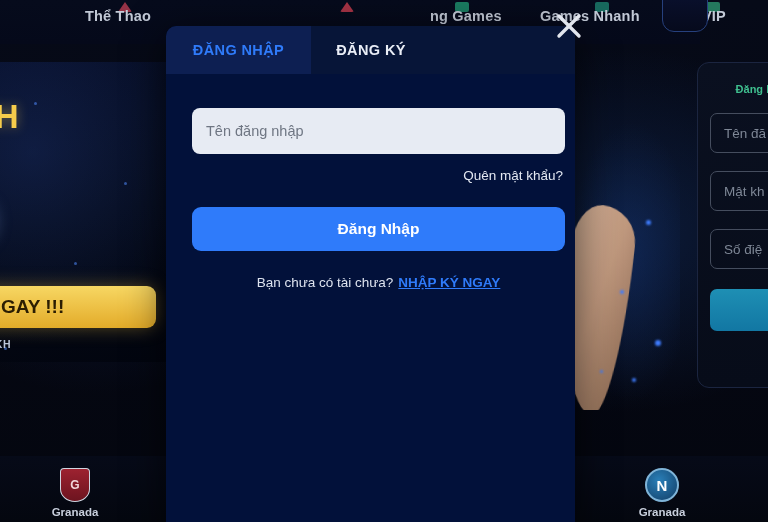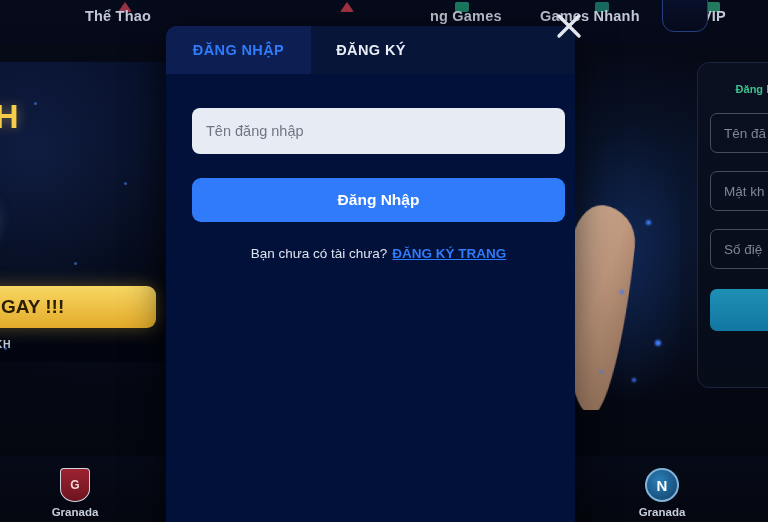--- a/index.html
+++ b/index.html
@@ -281,25 +281,26 @@
       <div class="tabs-fill"></div>
     </div>
 
     <div class="modal-body">
 
       <div class="field">
         <span class="field-text">Tên đăng nhập</span>
       </div>
 
 
+      <div class="forgot">Quên mật khẩu?</div>
 
       <button class="login-btn">Đăng Nhập</button>
 
       <div class="signup-row">
-        <span>Bạn chưa có tài chưa?</span><span class="signup-link">ĐĂNG KÝ TRANG</span>
+        <span>Bạn chưa có tài chưa?</span><span class="signup-link">NHẬP KÝ NGAY</span>
       </div>
 
     </div>
   </div>
 
   <div class="close-btn">
     <svg width="32" height="32" viewBox="0 0 32 32">
       <line x1="6" y1="6" x2="26" y2="26" stroke="#e2e6ee" stroke-width="3.4" stroke-linecap="round"></line>
       <line x1="26" y1="6" x2="6" y2="26" stroke="#e2e6ee" stroke-width="3.4" stroke-linecap="round"></line>
     </svg>

